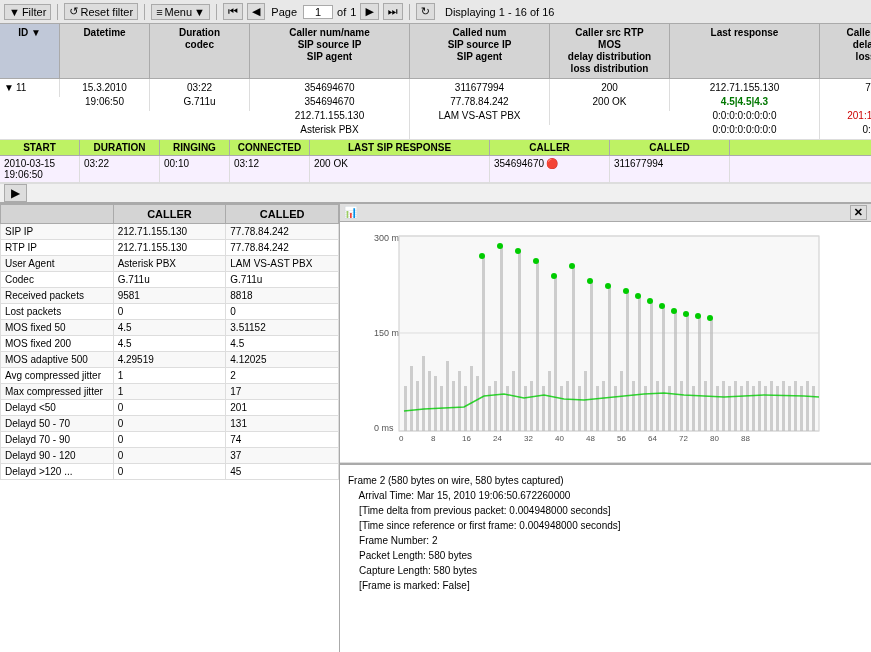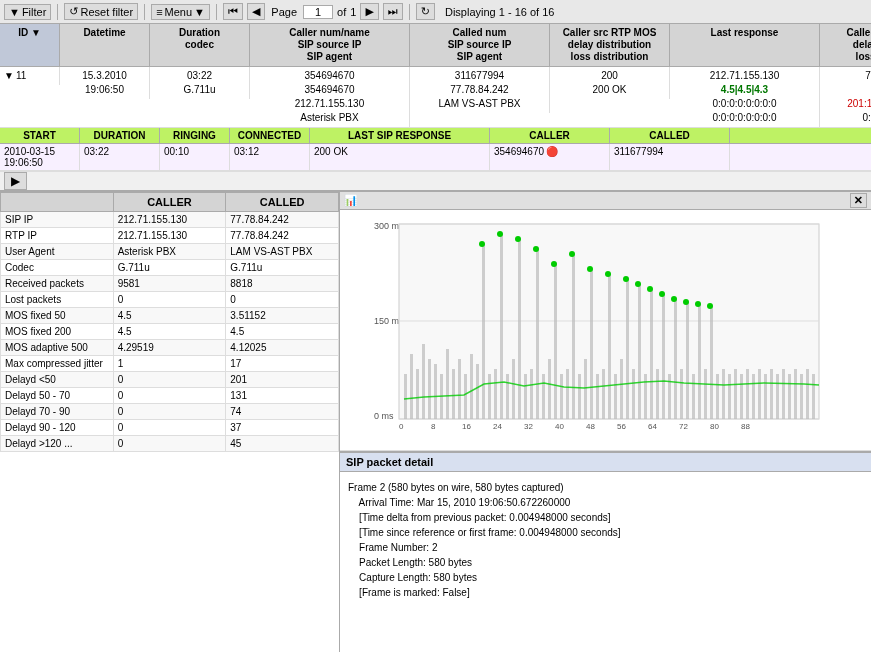--- a/index.html
+++ b/index.html
@@ -23,21 +23,21 @@
     
     .main { width: 871px; height: 628px; overflow: hidden; display: flex; flex-direction: column; }
     
     
     .table-header {
       display: grid;
       grid-template-columns: 60px 90px 100px 160px 140px 120px 150px 150px 60px;
       background: #d4d4d4; border-bottom: 1px solid #aaa;
     }
     .th {
-      padding: 3px 4px; border-right: 1px solid #aaa; font-size: 10px; font-weight: bold;
+      padding: 3px 16px; border-right: 1px solid #aaa; font-size: 10px; font-weight: bold;
       text-align: center; line-height: 1.2;
     }
     .th.sortable { cursor: pointer; }
     .th.active { background: #c0c8d8; }
     
     
     .data-row {
       display: grid;
       grid-template-columns: 60px 90px 100px 160px 140px 120px 150px 150px 60px;
       background: #fff; border-bottom: 1px solid #ddd; align-items: start;
@@ -302,20 +302,25 @@
   </tr>
             <tr>
     <td class="col-label">MOS fixed 200</td>
     <td class="col-caller">4.5</td>
     <td class="col-called">4.5</td>
   </tr>
             <tr>
     <td class="col-label">MOS adaptive 500</td>
     <td class="col-caller">4.29519</td>
     <td class="col-called">4.12025</td>
+  </tr>
+            <tr>
+    <td class="col-label">Avg compressed jitter</td>
+    <td class="col-caller">1</td>
+    <td class="col-called">2</td>
   </tr>
             <tr>
     <td class="col-label">Max compressed jitter</td>
     <td class="col-caller">1</td>
     <td class="col-called">17</td>
   </tr>
             <tr>
     <td class="col-label">Delayd &lt;50</td>
     <td class="col-caller">0</td>
     <td class="col-called">201</td>
@@ -479,20 +484,19 @@
           
           
           
           
           
         </div>
 
       </div>
 
       <div class="sip-panel">
-        <div class="sip-title">SIP packet detail</div>
         <div class="sip-content" id="sip-content-area"><div>Frame 2 (580 bytes on wire, 580 bytes captured)</div><div>    Arrival Time: Mar 15, 2010 19:06:50.672260000</div><div>    [Time delta from previous packet: 0.004948000 seconds]</div><div>    [Time since reference or first frame: 0.004948000 seconds]</div><div>    Frame Number: 2</div><div>    Packet Length: 580 bytes</div><div>    Capture Length: 580 bytes</div><div>    [Frame is marked: False]</div></div>
       </div>
 
     </div>
   </div>
 
 </div>
 
 </body></html>

